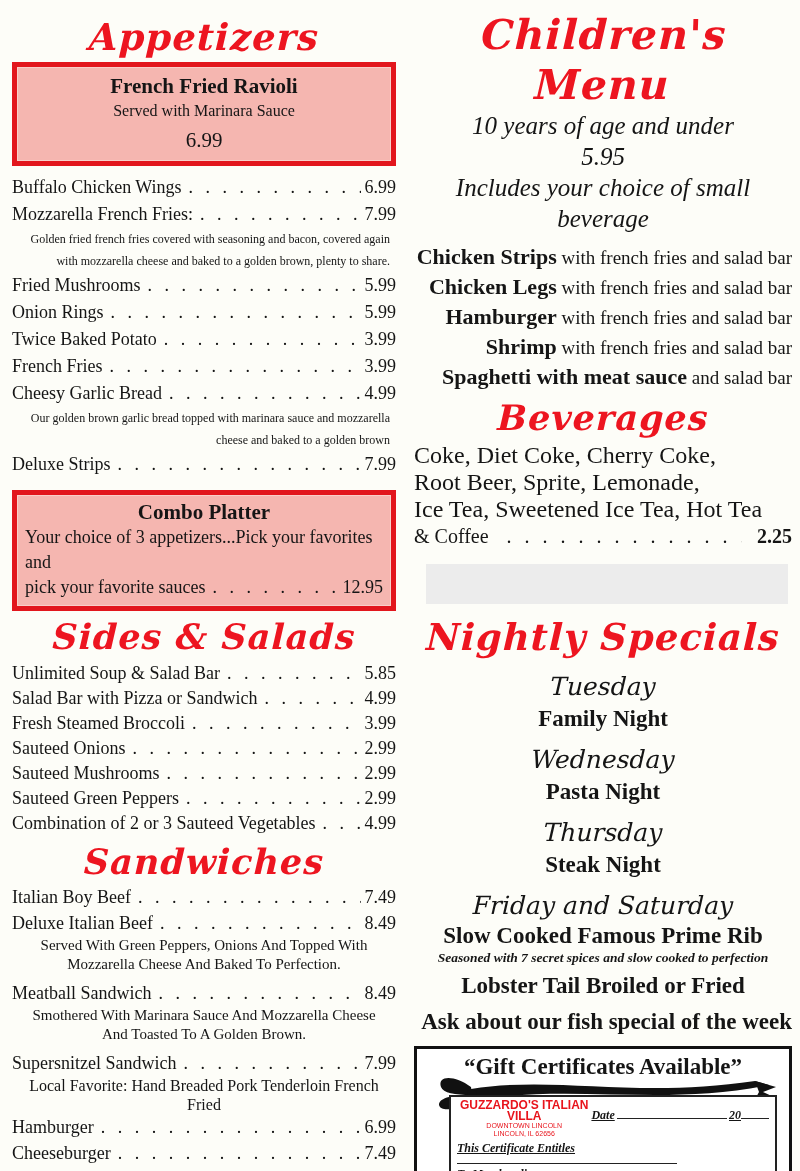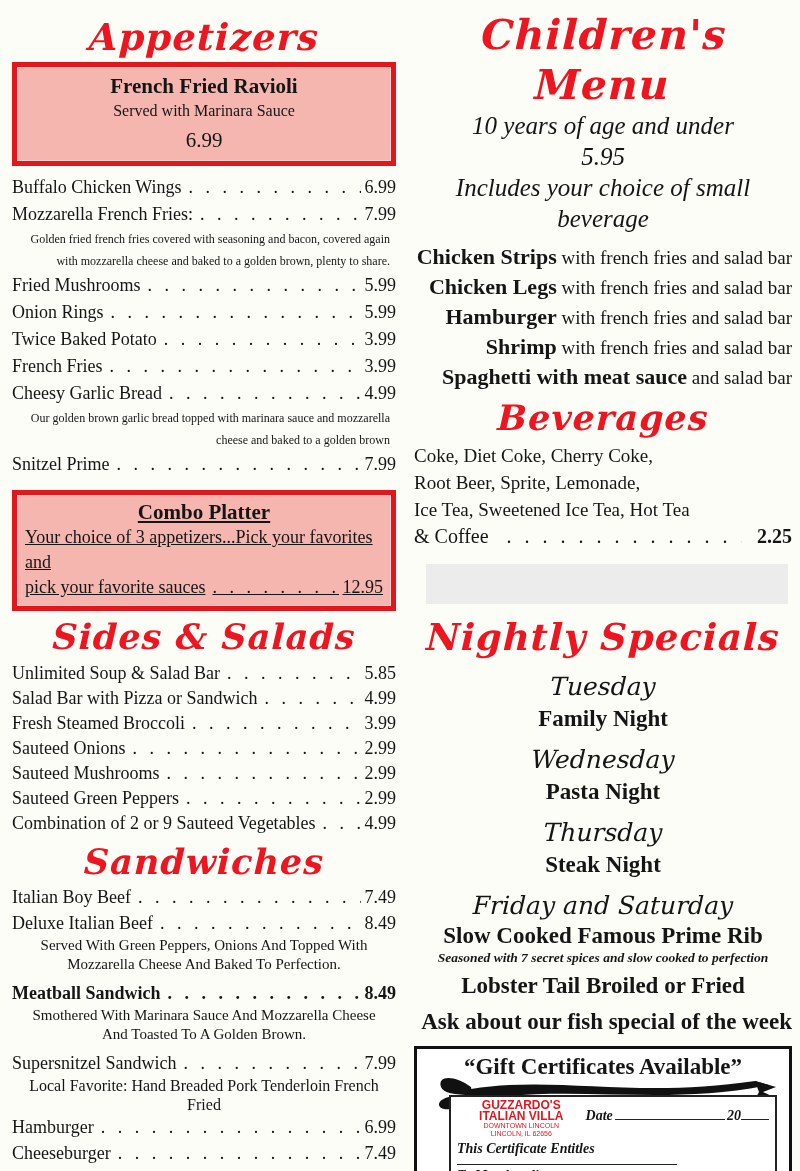--- a/index.html
+++ b/index.html
@@ -36,44 +36,44 @@
   .leader { flex:1; overflow:hidden; white-space:nowrap; margin:0 4px 0 7px; letter-spacing:4px; }
   .leader::after { content:". . . . . . . . . . . . . . . . . . . . . . . . . . . . . . . . . . . . . . . . . . . . . . . . . . . . . ."; }
   .pr { white-space:nowrap; }
   .desc { font-size:12px; line-height:22px; padding-right:6px; }
   .cdesc { font-size:15px; line-height:19px; text-align:center; padding:0 14px; }
 
   
   .c-sub { font-style:italic; font-size:25px; line-height:31px; text-align:center; }
   .kid-item { font-size:19px; line-height:29px; }
   .kid-item b { font-size:22px; }
-  .bev-line { font-size:19px; line-height:27px; }
+  .bev-line { font-size:24px; line-height:27px; }
   .bev-row { display:flex; align-items:baseline; font-size:20px; line-height:27px;gap:11px; }
   .bev-row .pr { font-weight:bold; }
   .grayband { background:#ececec; height:40px; width:362px; margin:14px 0 0 12px; }
 
   .day { font-family:"DejaVu Serif",serif; font-style:italic; font-size:25px; line-height:30px; text-align:center; transform:skewX(-2deg); margin-top:12px; }
   .night { font-weight:bold; font-size:23px; line-height:28px; text-align:center; margin-top:3px; }
   .night-note { font-weight:bold; font-style:italic; font-size:13.5px; line-height:16px; text-align:center; }
 
   
   .gift-outer { border:3px solid #111; background:#fff; margin-top:10px; height:152px; position:relative; padding-top:4px; }
   .gift-title { font-weight:bold; font-size:23px; text-align:center; line-height:28px; }
   .ribbon { position:absolute; left:8px; top:24px; width:352px; height:40px; }
   .cert { border:2px solid #222; background:#fff; margin:14px 12px 0 32px; padding:3px 6px 2px; position:relative; font-size:8.5px; }
   .cert .biz  { color:#e8141c; font-family:"Liberation Sans",sans-serif; font-weight:bold; font-size:12px; line-height:11px; text-align:center; }
   .cert .addr { color:#e8141c; font-family:"Liberation Sans",sans-serif; font-size:7px; line-height:8px; text-align:center; }
-  .cert i { font-style:italic; font-weight:bold; font-size:14px; }
+  .cert i { font-style:italic; font-weight:bold; font-size:12px;text-decoration:underline; }
   .u { display:inline-block; border-bottom:1px solid #222; height:8px; vertical-align:baseline; }
   .cert-row1 { display:flex; justify-content:space-between; align-items:flex-start; }
   .cert-row { margin-top:3px; }
   .dollarbox { display:inline-flex; border:1px solid #222; height:15px; width:78px; vertical-align:middle; }
   .dollarbox .dc1 { width:52px; border-right:1px solid #222; font-style:italic; font-weight:bold; padding:1px 2px; }
   .mt2{margin-top:2px;} .mt4{margin-top:4px;} .mt6{margin-top:6px;} .mt8{margin-top:8px;text-align:right;}
-  .mt10{margin-top:10px;} .mt12{margin-top:12px;text-decoration:underline;}
+  .mt10{margin-top:10px;} .mt12{margin-top:12px;}
 </style>
 </head>
 <body>
 
 <div class="page">
 
   <div class="col-left">
 
     <div class="script h-big">Appetizers</div>
 
@@ -115,21 +115,21 @@
           <span class="leader"></span>
           <span class="pr">3.99</span>
         </div>
       <div class="row">
           <span class="nm">Cheesy Garlic Bread</span>
           <span class="leader"></span>
           <span class="pr">4.99</span>
         </div>
       <div class="desc">Our golden brown garlic bread topped with marinara sauce and mozzarella cheese and baked to a golden brown</div>
       <div class="row">
-          <span class="nm">Snitzel Prime</span>
+          <span class="nm">Deluxe Strips</span>
           <span class="leader"></span>
           <span class="pr">7.99</span>
         </div>
     </div>
 
     <div class="redbox mt12" style="text-align:left; padding:4px 8px 6px;">
       <div class="bt" style="text-align:center;">Combo Platter</div>
       <div style="font-size:18px; line-height:25px;">Your choice of 3 appetizers...Pick your favorites and</div>
       <div class="row" style="font-size:18px; line-height:25px;">
           <span class="nm">pick your favorite sauces</span>
@@ -165,41 +165,41 @@
           <span class="nm">Sauteed Mushrooms</span>
           <span class="leader"></span>
           <span class="pr">2.99</span>
         </div>
       <div class="row" style="line-height:25px;">
           <span class="nm">Sauteed Green Peppers</span>
           <span class="leader"></span>
           <span class="pr">2.99</span>
         </div>
       <div class="row" style="line-height:25px;">
-          <span class="nm">Combination of 2 or 9 Sauteed Vegetables</span>
+          <span class="nm">Combination of 2 or 3 Sauteed Vegetables</span>
           <span class="leader"></span>
           <span class="pr">4.99</span>
         </div>
     </div>
 
     <div class="script h-mid mt4">Sandwiches</div>
 
     <div>
       <div class="row" style="line-height:26px;">
           <span class="nm">Italian Boy Beef</span>
           <span class="leader"></span>
           <span class="pr">7.49</span>
         </div>
       <div class="row" style="line-height:26px;">
           <span class="nm">Deluxe Italian Beef</span>
           <span class="leader"></span>
           <span class="pr">8.49</span>
         </div>
       <div class="cdesc">Served With Green Peppers, Onions And Topped With Mozzarella Cheese And Baked To Perfection.</div>
-      <div class="row mt6" style="line-height:26px;font-weight:bold;">
+      <div class="row mt6" style="line-height:26px;">
           <span class="nm">Meatball Sandwich</span>
           <span class="leader"></span>
           <span class="pr">8.49</span>
         </div>
       <div class="cdesc">Smothered With Marinara Sauce And Mozzarella Cheese And Toasted To A Golden Brown.</div>
       <div class="row mt6" style="line-height:26px;">
           <span class="nm">Supersnitzel Sandwich</span>
           <span class="leader"></span>
           <span class="pr">7.99</span>
         </div>

